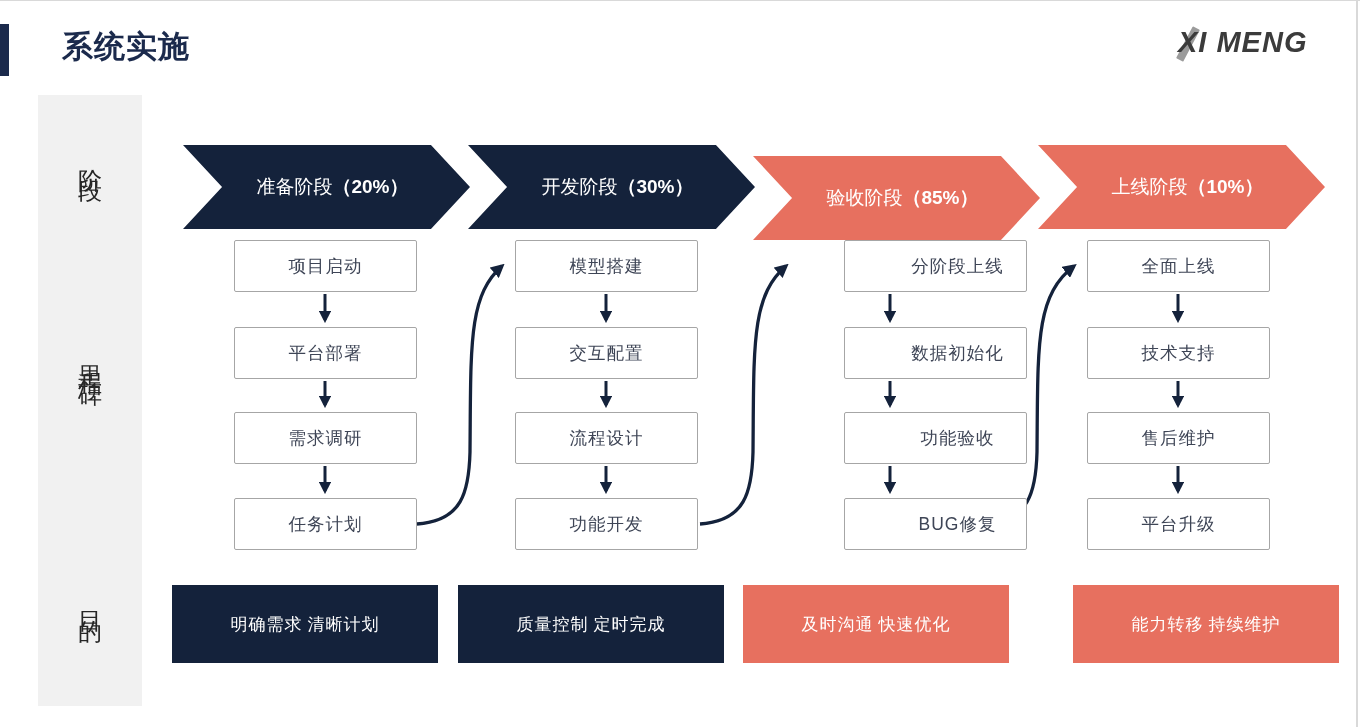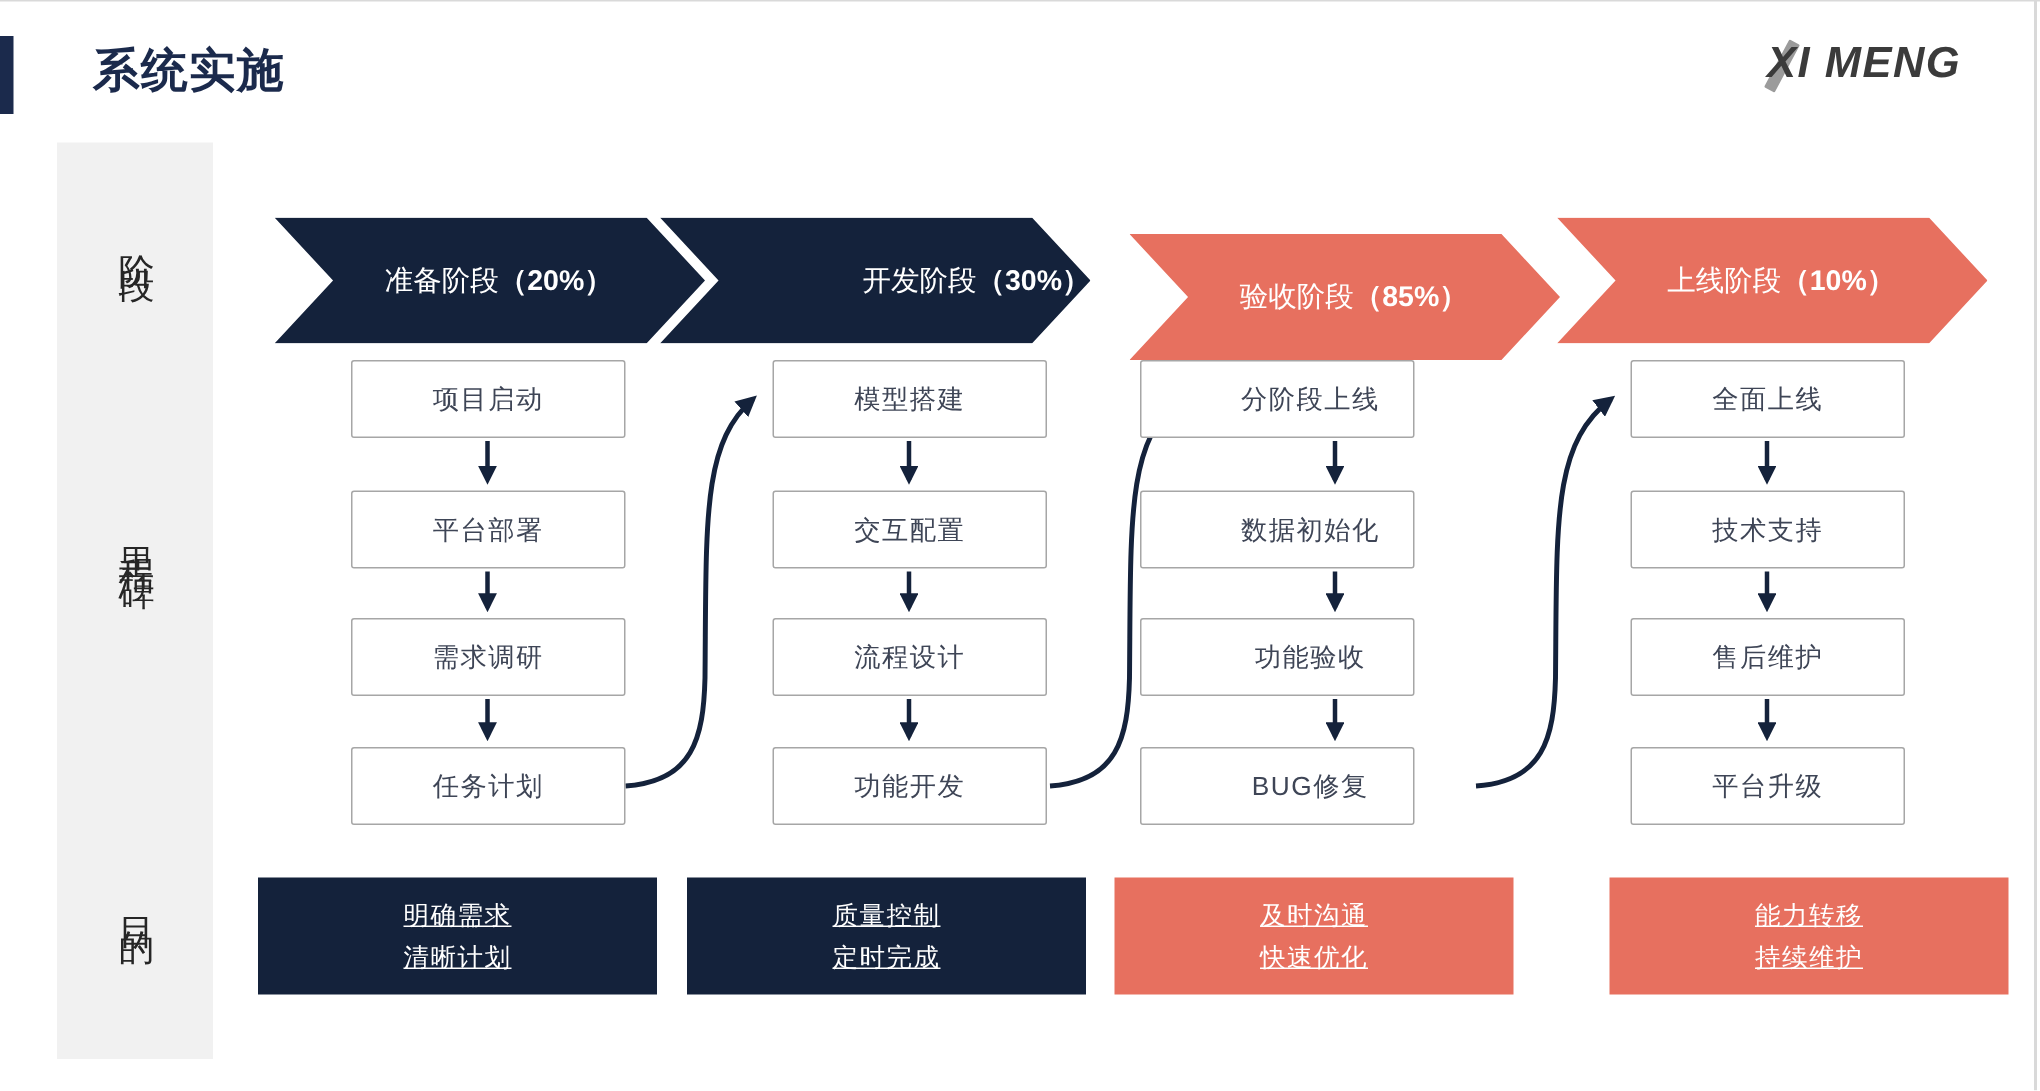--- a/index.html
+++ b/index.html
@@ -38,37 +38,37 @@
   .chevron{
     position:absolute;top:145px;width:287px;height:84px;color:#fff;
     display:flex;align-items:center;justify-content:center;padding-left:12px;
     clip-path:polygon(0% 0%,86.4% 0%,100% 50%,86.4% 100%,0% 100%,13.6% 50%);
     font-size:19px;white-space:nowrap;
   }
   .chevron .p-name{font-weight:500;}
   .chevron .p-pct{font-weight:700;}
   .chevron.navy{background:var(--navy);}
   .chevron.coral{background:var(--coral);}
-  .cv1{left:183px;} .cv2{left:440px;justify-content:flex-end;} .cv3{left:753px;margin-top:11px;} .cv4{left:1038px;}
+  .cv1{left:183px;} .cv2{left:468px;} .cv3{left:753px;margin-top:11px;} .cv4{left:1038px;}
 
   
   .mbox{
     position:absolute;width:183px;height:52px;background:#fff;
     border:1px solid var(--box_border);border-radius:2px;
     display:flex;align-items:center;justify-content:center;
     font-size:17.5px;color:var(--box_text);letter-spacing:1px;
   }
-  .c1{left:234px;} .c2{left:515px;} .c3{left:760px;padding-left:44px;} .c4{left:1087px;}
+  .c1{left:234px;} .c2{left:515px;} .c3{left:844px;padding-left:44px;} .c4{left:1087px;}
   .r1{top:240px;} .r2{top:327px;} .r3{top:412px;} .r4{top:498px;}
 
   
   .pbox{
     position:absolute;top:585px;width:266px;height:78px;color:#fff;
-    display:flex;flex-direction:column;align-items:center;justify-content:center;
-    gap:5px;font-size:17px;letter-spacing:1px;font-weight:500;text-decoration:underline;
+    display:flex;flex-direction:row;align-items:center;justify-content:center;
+    gap:5px;font-size:17px;letter-spacing:1px;font-weight:500;
   }
   .pbox.navy{background:var(--navy);}
   .pbox.coral{background:var(--coral);}
   .p1{left:172px;} .p2{left:458px;} .p3{left:743px;} .p4{left:1029px;margin-left:44px;}
 
   
   .connectors{position:absolute;left:0;top:0;width:1360px;height:727px;pointer-events:none;}
   .connectors .arrow{stroke:var(--navy);fill:none;}
   .connectors .vline{stroke-width:3px;}
   .connectors .curve{stroke-width:3.3px;}

